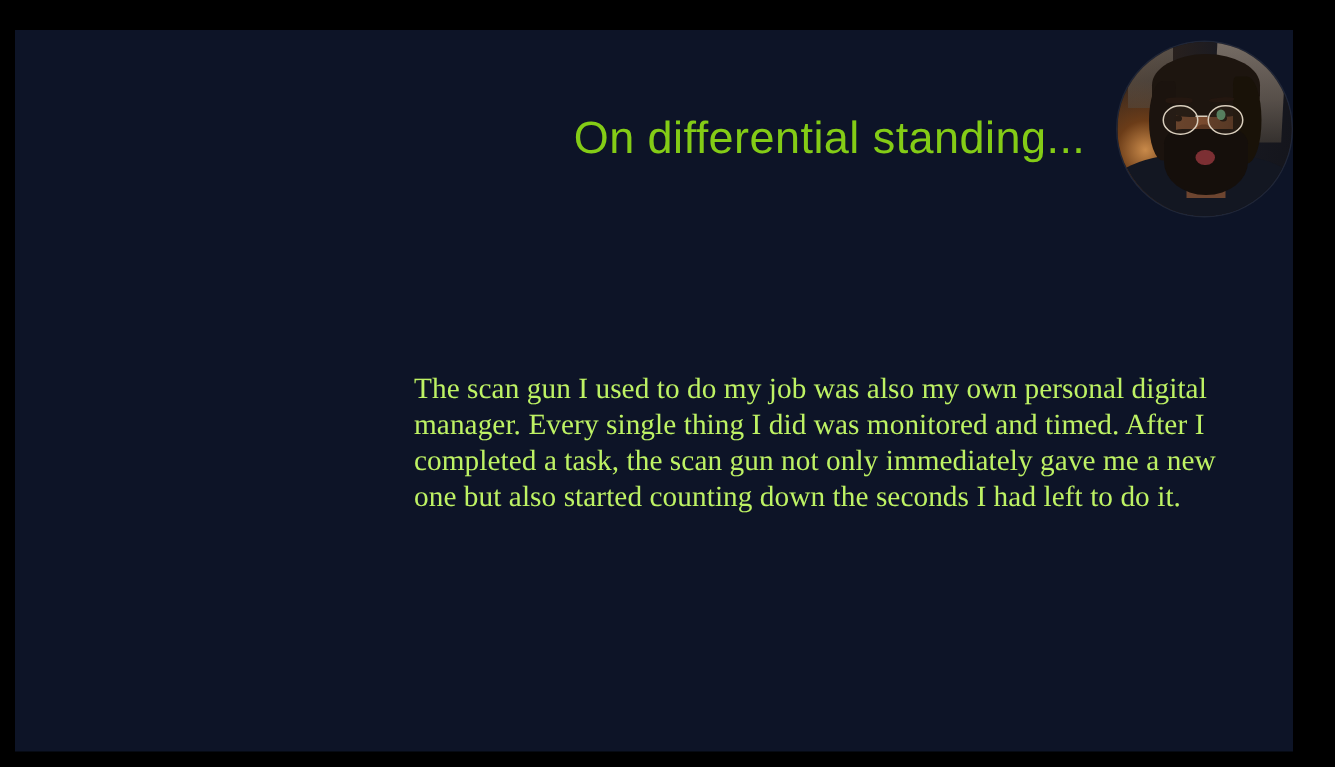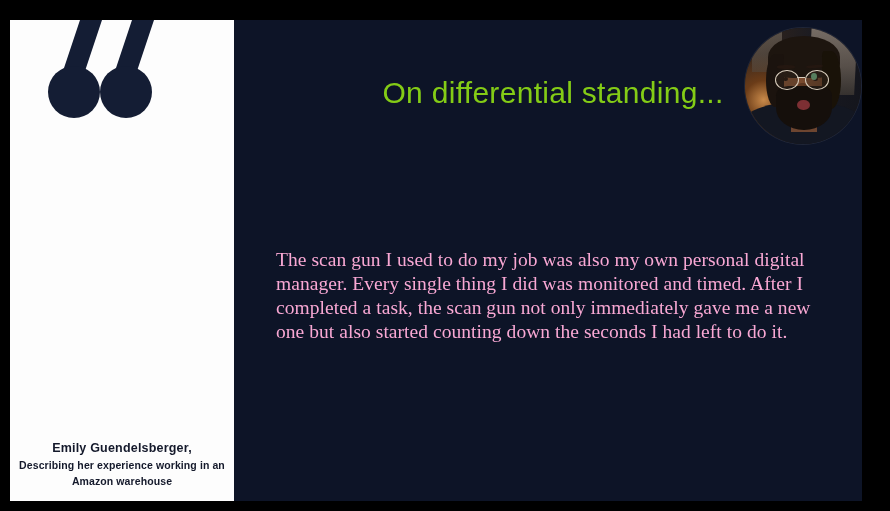--- a/index.html
+++ b/index.html
@@ -100,21 +100,21 @@
     font-weight: normal;
     letter-spacing: 0.3px;
     white-space: nowrap;
   }
 
   #quote-body {
     position: absolute;
     left: 40px;
     top: 228px;
     width: 556px;
-    color: #f9a8d4;
+    color: #bef264;
     font-family: "Liberation Serif", serif;
     font-size: 19.5px;
     font-weight: normal;
     line-height: 24px;
     letter-spacing: 0.05px;
   }
 
   
   #webcam {
     position: absolute;
@@ -294,39 +294,20 @@
     background: rgba(70,40,24,0.55);
   }
 </style>
 </head>
 <body>
 
 <div id="screen">
 
   <div id="slide">
 
-    <div id="quote-panel">
-
-      <div id="quote-glyph">
-        <svg width="120" height="116" viewBox="0 0 120 116" xmlns="http://www.w3.org/2000/svg">
-          <g fill="#141d34">
-            <path d="M34 0 L56 0 L34 66 L12 66 Z"></path>
-            <circle cx="26" cy="78" r="26"></circle>
-            <path d="M86 0 L108 0 L86 66 L64 66 Z"></path>
-            <circle cx="78" cy="78" r="26"></circle>
-          </g>
-        </svg>
-      </div>
-
-      <div id="attribution">
-        <div id="attr-name">Emily Guendelsberger,</div>
-        <div id="attr-desc">Describing her experience working in an Amazon warehouse</div>
-      </div>
-
-    </div>
 
     <div id="content">
 
       <div id="slide-title">On differential standing...</div>
 
       <div id="quote-body">The scan gun I used to do my job was also my own personal digital manager. Every single thing I did was monitored and timed. After I completed a task, the scan gun not only immediately gave me a new one but also started counting down the seconds I had left to do it.</div>
 
     </div>
 
     <div id="webcam">

